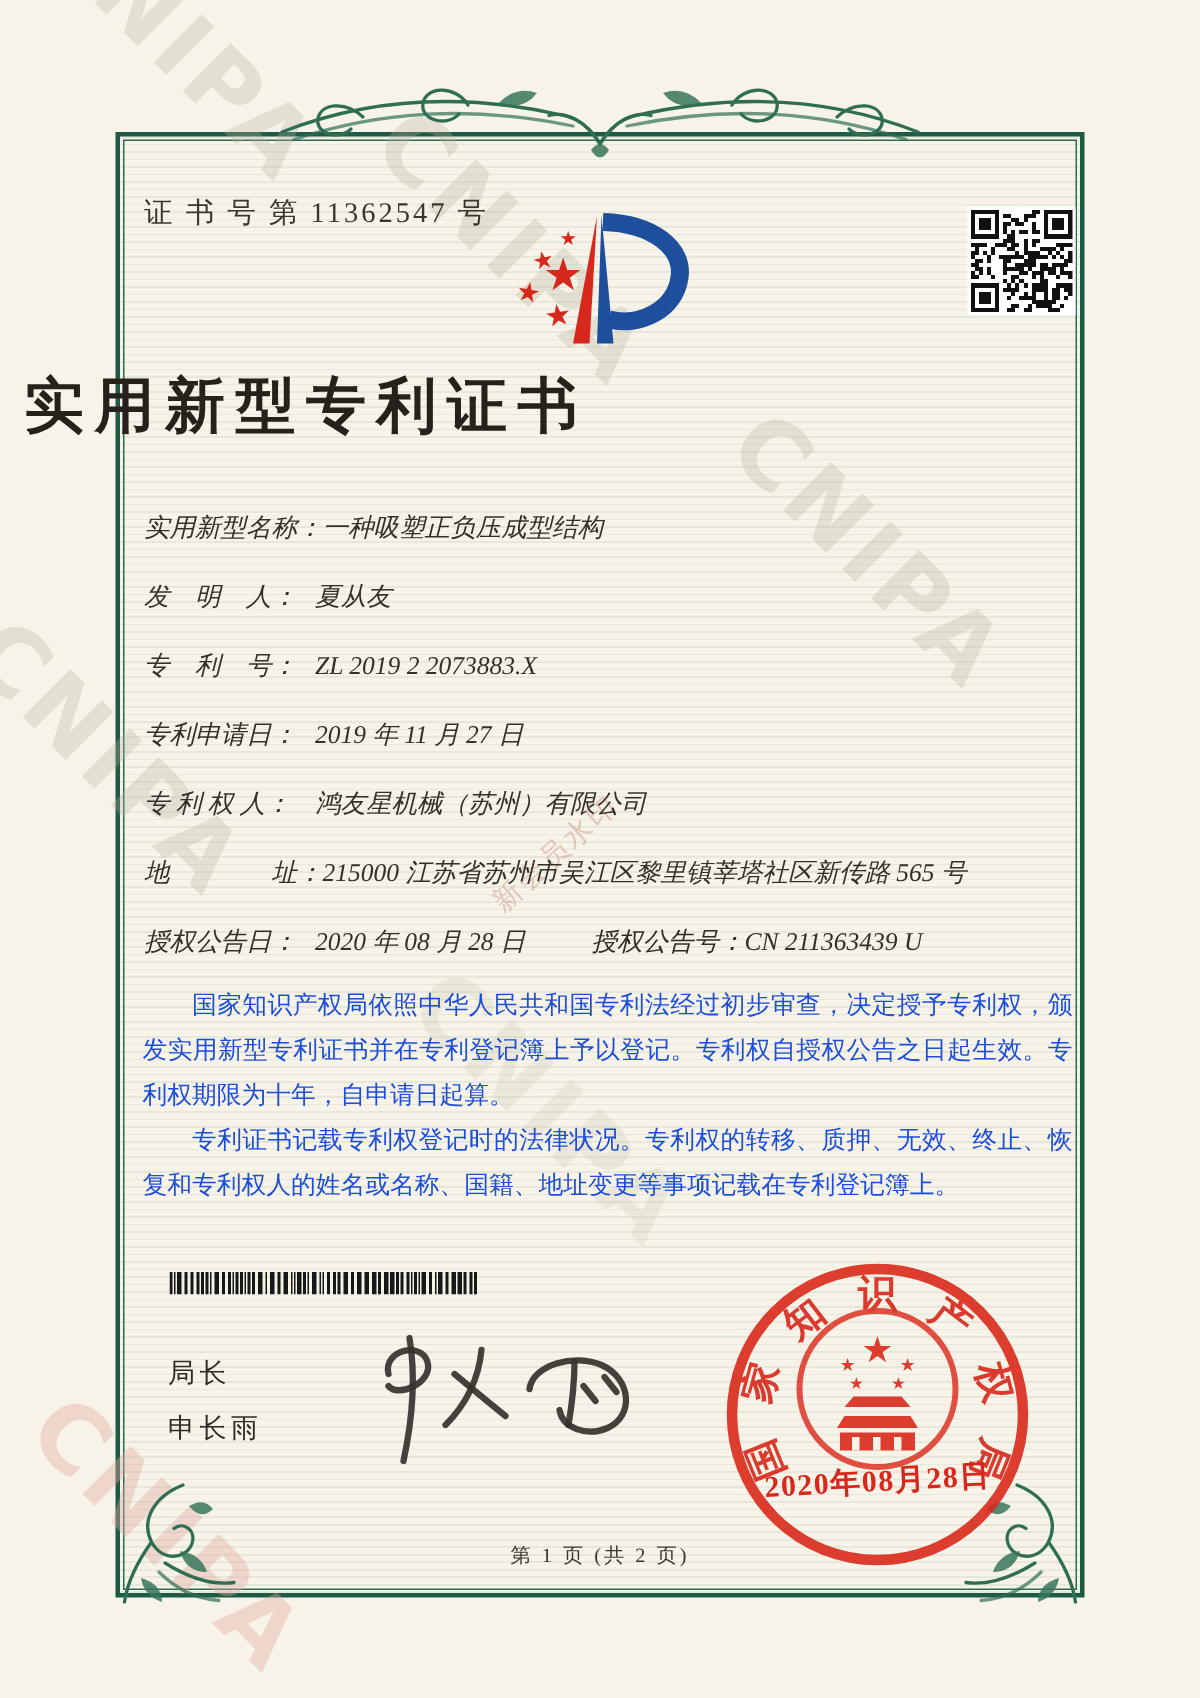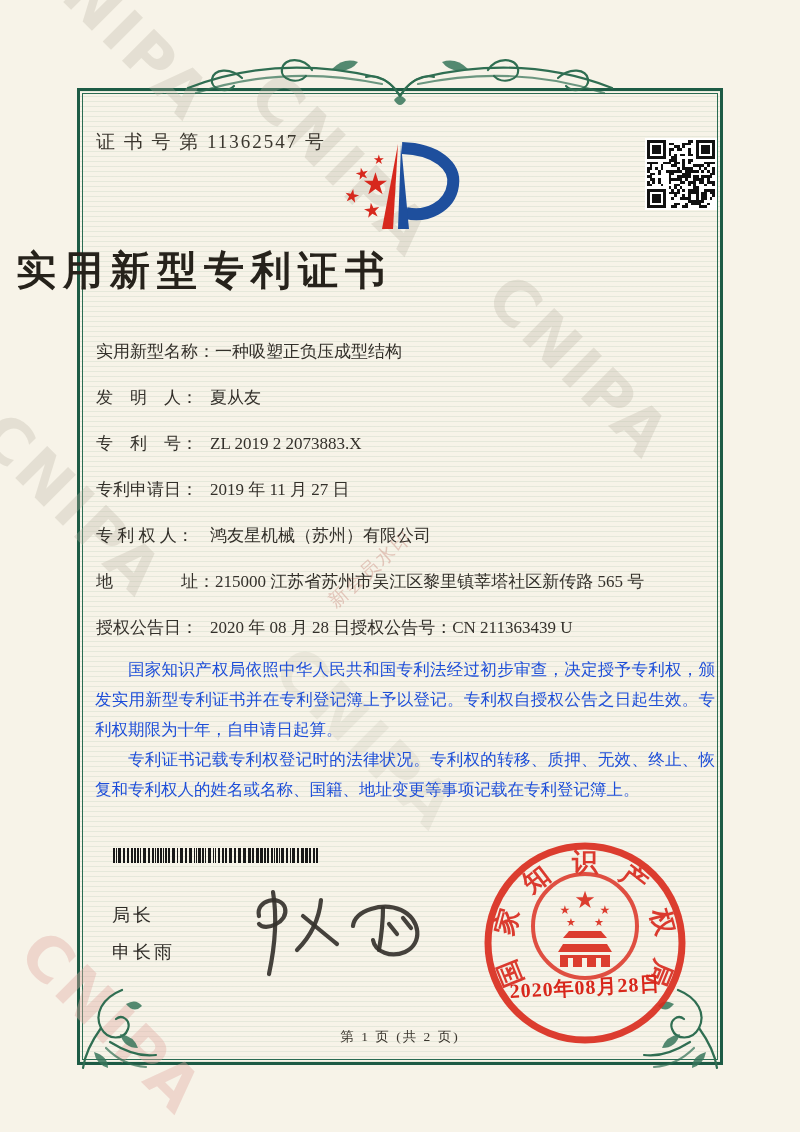--- a/index.html
+++ b/index.html
@@ -32,25 +32,25 @@
   
   .cert-no{position:absolute;left:96px;top:129px;z-index:4;font-size:19px;letter-spacing:2px;color:#3a362e;}
   .logo{position:absolute;left:318px;top:116px;width:165px;height:122px;z-index:4;}
   .logo svg{position:absolute;left:0;top:0;}
   .logo .star{position:absolute;color:#d7281d;line-height:1;font-family:"DejaVu Sans",sans-serif;}
   .qr{position:absolute;left:645px;top:138px;width:72px;height:72px;z-index:4;background:#fff;padding:2px;box-sizing:border-box;}
   .title{position:absolute;left:0;right:0;top:243px;z-index:4;
       font-size:40px;font-weight:bold;letter-spacing:7px;color:#26221b;margin-left:16px;}
   
   .fields{position:absolute;left:96px;top:342px;width:616px;z-index:4;font-size:17px;}
-  .row{height:46px;line-height:20px;white-space:nowrap;}
+  .row{height:46px;line-height:20px;white-space:nowrap;font-style:italic;}
   .lbl{display:inline-block;min-width:114px;color:#33302a;}
   .val{color:#33302a;}
   .grant{display:flex;}
-  .gpair2{}
+  .gpair2{margin-left:44px;}
   
   .body-text{position:absolute;left:95px;top:655px;width:620px;z-index:4;
       font-size:16.5px;line-height:30px;text-align:justify;color:#1d4ed8;font-family:Liberation Serif, serif;}
   .body-text p{margin:0;text-indent:2em;}
   
   .barcode{position:absolute;left:113px;top:848px;z-index:4;}
   .signer{position:absolute;left:112px;top:903px;z-index:4;
       font-family:Liberation Serif, serif;font-size:18px;letter-spacing:3px;color:#2e2b26;}
   .signer div{margin-bottom:13px;}
   .sig{position:absolute;left:225px;top:882px;z-index:4;}

